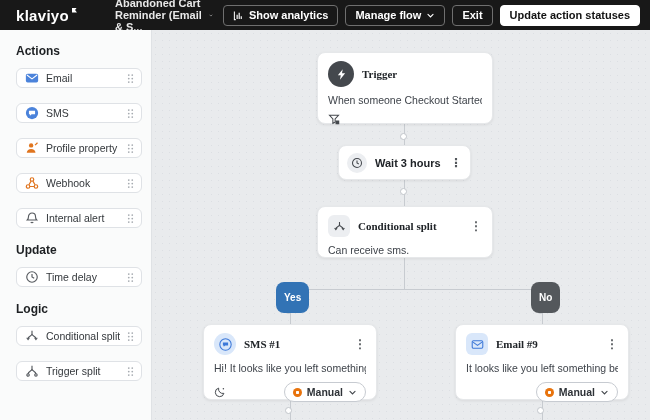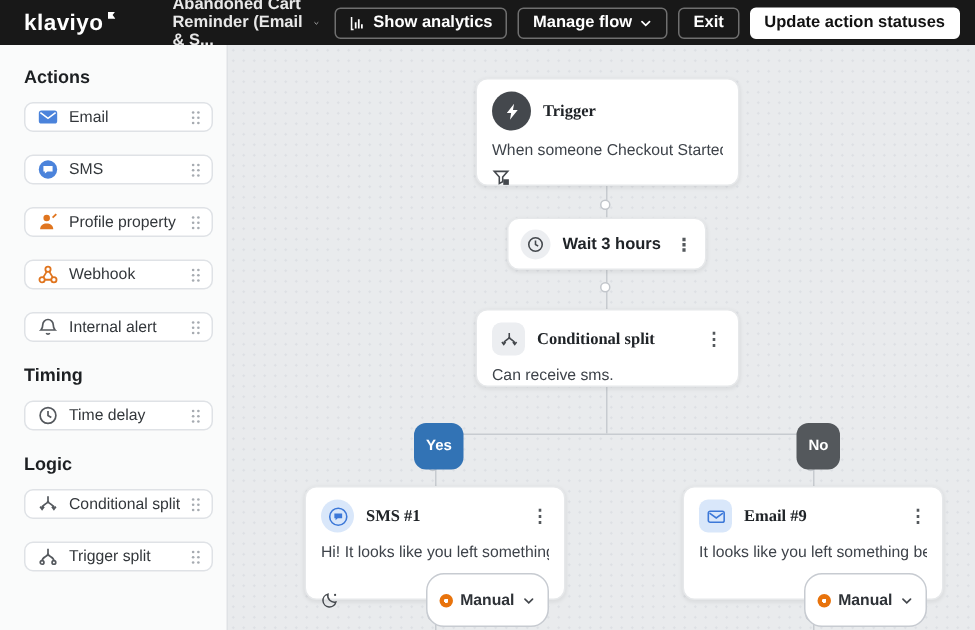--- a/index.html
+++ b/index.html
@@ -36,21 +36,21 @@
   .node-title { font-size:11px; font-weight:700; color:#202428; flex:1; white-space:nowrap; overflow:hidden; }
   .kebab { width:12px; text-align:center; color:#54585c; font-size:12px; font-weight:700; line-height:10px; cursor:pointer; letter-spacing:0; }
   .node-desc { font-size:10.5px; color:#3e434a; margin-top:7px; white-space:nowrap; overflow:hidden; }
   .ic-circle { display:flex; align-items:center; justify-content:center; border-radius:50%; flex:0 0 auto; }
   .ic-square { display:flex; align-items:center; justify-content:center; border-radius:6px; flex:0 0 auto; }
   .trigger-ic { width:26px; height:26px; background:#44484d; }
   .gray-ic { width:22px; height:22px; background:#eceef1; }
   .blue-ic { width:22px; height:22px; background:#d9e7fa; }
 
   .node-foot { display:flex; align-items:center; margin-top:8px; }
-  .manual-pill { margin-left:auto; display:flex; align-items:center; gap:5px; height:36px; padding:0 8px; background:#fff; border:1px solid #c7cbd1; border-radius:12px; font-size:10.5px; font-weight:600; color:#2e3237; cursor:pointer; }
+  .manual-pill { margin-left:auto; display:flex; align-items:center; gap:5px; height:20px; padding:0 8px; background:#fff; border:1px solid #c7cbd1; border-radius:12px; font-size:10.5px; font-weight:600; color:#2e3237; cursor:pointer; }
   .status-dot { width:9px; height:9px; border-radius:50%; background:radial-gradient(circle,#fff 0 1.4px,#e8730c 1.5px); }
 
   .branch-pill { position:absolute; height:31px; padding:0 8px; border-radius:8px; color:#fff; font-size:10px; font-weight:700; display:flex; align-items:center; }
   .branch-yes { background:#3273b5; }
   .branch-no  { background:#54585c; }
 </style>
 </head>
 <body>
 
 <div class="topbar">
@@ -181,21 +181,21 @@
             <circle cx="2" cy="2" r="1"></circle>
             <circle cx="6" cy="2" r="1"></circle>
             <circle cx="2" cy="6" r="1"></circle>
             <circle cx="6" cy="6" r="1"></circle>
             <circle cx="2" cy="10" r="1"></circle>
             <circle cx="6" cy="10" r="1"></circle>
           </g>
         </svg>
     </div>
 
-    <div class="section-title">Timing</div>
+    <div class="section-title">Update</div>
 
     <div class="side-card">
       <svg class="item-ic" width="14" height="14" viewBox="0 0 16 16">
           <g fill="none" stroke="#55595e" stroke-width="1.3">
             <circle cx="8" cy="8" r="6"></circle>
             <path d="M8 4.5V8l2.5 1.5"></path>
           </g>
         </svg>
       <span class="lbl">Time delay</span>
       <svg width="7" height="11" viewBox="0 0 8 12">

